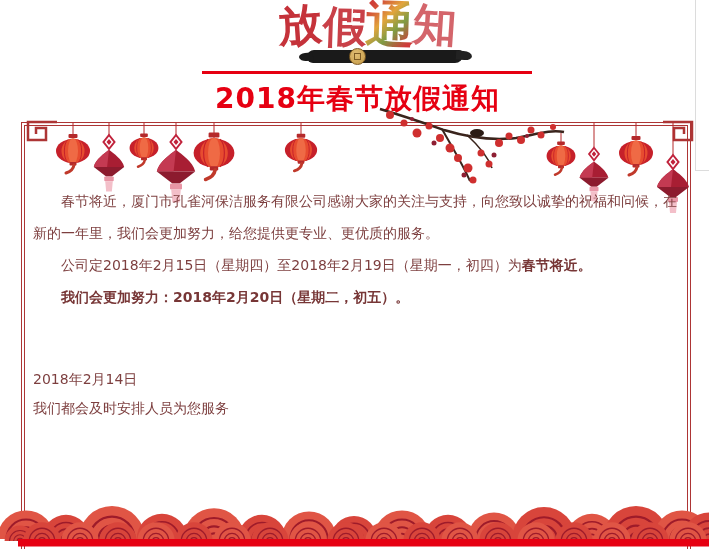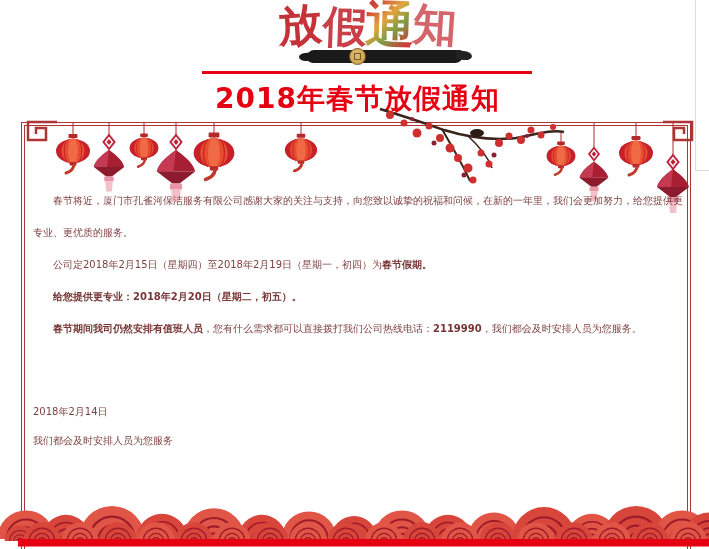--- a/index.html
+++ b/index.html
@@ -48,21 +48,21 @@
   .fret-tl{left:-4px;top:-9px;}
   .fret-tr{right:-12px;top:-9px;transform:scaleX(-1);}
   .fret-br{right:2px;top:394px;transform:scale(-1,-1);}
 
   .lantern-strip{position:absolute;left:0;top:0;width:670px;height:115px;overflow:visible;
                  pointer-events:none;}
 
   
   .content{position:absolute;left:11px;top:62px;width:650px;
            font-family:"DejaVu Sans","Liberation Sans",sans-serif;
-           font-size:10px;line-height:32px;color:#7d3f3f;}
+           font-size:14px;line-height:32px;color:#7d3f3f;}
   .para{margin:0;}
   .indent{text-indent:2em;}
   .content b{font-weight:bold;color:#773636;}
   .bold-line{font-weight:bold;color:#773636;}
   .signature{margin-top:52px;text-align:left;line-height:29px;padding-right:2px;}
 
   
   .waves{position:absolute;left:14px;top:500px;width:695px;height:49px;overflow:visible;}
 </style>
 </head>
@@ -181,23 +181,22 @@
       <use href="#rl" transform="translate(539,33) scale(0.85)"></use>
       <use href="#kn" transform="translate(572,31) scale(0.9)"></use>
       <use href="#cl" transform="translate(572,53) scale(0.9)"></use>
       <use href="#rl" transform="translate(614,30)"></use>
       <use href="#kn" transform="translate(651,39)"></use>
       <use href="#cl" transform="translate(651,62)"></use>
     </svg>
 
     <div class="content">
       <p class="para indent">春节将近，厦门市孔雀河保洁服务有限公司感谢大家的关注与支持，向您致以诚挚的祝福和问候，在新的一年里，我们会更加努力，给您提供更专业、更优质的服务。</p>
-      <p class="para indent"><span>公司定2018年2月15日（星期四）至2018年2月19日（星期一，初四）为</span><b>春节假期。</b></p>
-      <p class="para indent bold-line">给您提供更专业：2018年2月20日（星期二，初五）。</p>
-      <p class="para indent"><b>春节期间我司仍然安排有值班人员</b><span>，您有什么需求都可以直接拨打我们公司热线电话：</span><b>2119990</b><span>，我们都会及时安排人员为您服务。</span></p>
+      <p class="para indent"><span>公司定2018年2月15日（星期四）至2018年2月19日（星期一，初四）为</span><b>春节将近。</b></p>
+      <p class="para indent bold-line">我们会更加努力：2018年2月20日（星期二，初五）。</p>
       <div class="signature">
         <div>2018年2月14日</div>
         <div>我们都会及时安排人员为您服务</div>
       </div>
     </div>
   </div>
 
   <svg class="waves" viewBox="0 0 695 49">
     <defs>
       <g id="w1">

